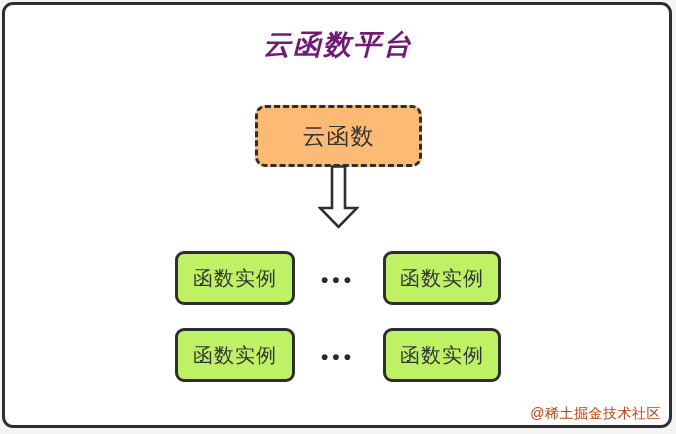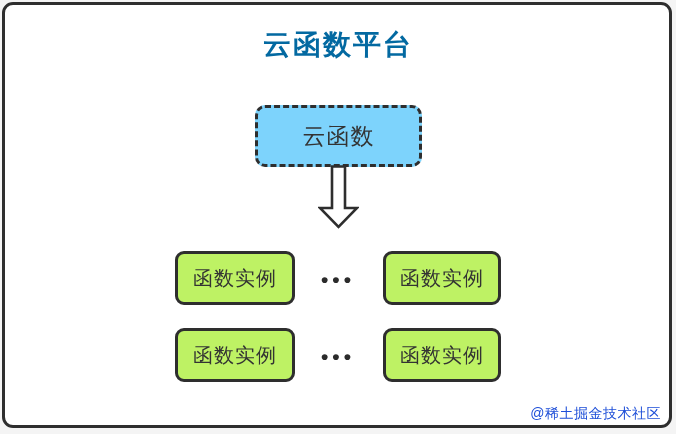--- a/index.html
+++ b/index.html
@@ -15,27 +15,27 @@
     width: 664px; height: 420px;
     border: 3px solid #2e2e2e;
     border-radius: 11px;
     background: #ffffff;
   }
   .stage { position: absolute; inset: 0; }
   .title {
     position: absolute; top: 31px; left: 0; width: 676px;
     text-align: center;
     font-size: 28px; font-weight: 700; letter-spacing: 2px;
-    color: #0369a1; line-height: 1;
+    color: #701a75; line-height: 1; font-style: italic;
   }
   .cf-node {
     position: absolute; left: 255px; top: 105px;
     width: 167px; height: 62px; box-sizing: border-box;
     border: 3px dashed #2e2e2e; border-radius: 10px;
-    background: #7dd3fc;
+    background: #fdba74;
     display: flex; align-items: center; justify-content: center;
     font-size: 23px; color: #333333; letter-spacing: 1px;
   }
   .arrow { position: absolute; left: 318px; top: 165px; width: 41px; height: 64px; }
   .inst {
     position: absolute; box-sizing: border-box;
     border: 3px solid #2e2e2e; border-radius: 9px;
     background: #bef264;
     display: flex; align-items: center; justify-content: center;
     font-size: 20px; color: #333333; letter-spacing: 1px;
@@ -46,21 +46,21 @@
   .r2c2 { left: 383px; top: 328px; width: 118px; height: 54px; }
   .dots {
     position: absolute; left: 338px; transform: translate(-50%, -50%);
     font-size: 21px; font-weight: 700; letter-spacing: 4px;
     color: #2b2b2b; line-height: 1; white-space: nowrap;
   }
   .dots-row1 { top: 279px; }
   .dots-row2 { top: 356px; }
   .watermark {
     position: absolute; right: 15px; bottom: 11px;
-    font-size: 14px; color: #1d4ed8; letter-spacing: 0.5px;
+    font-size: 14px; color: #c2410c; letter-spacing: 0.5px;
   }
 </style>
 </head>
 <body>
 
 <div class="frame"></div>
 
 <div class="stage">
 
   <div class="title">云函数平台</div>

